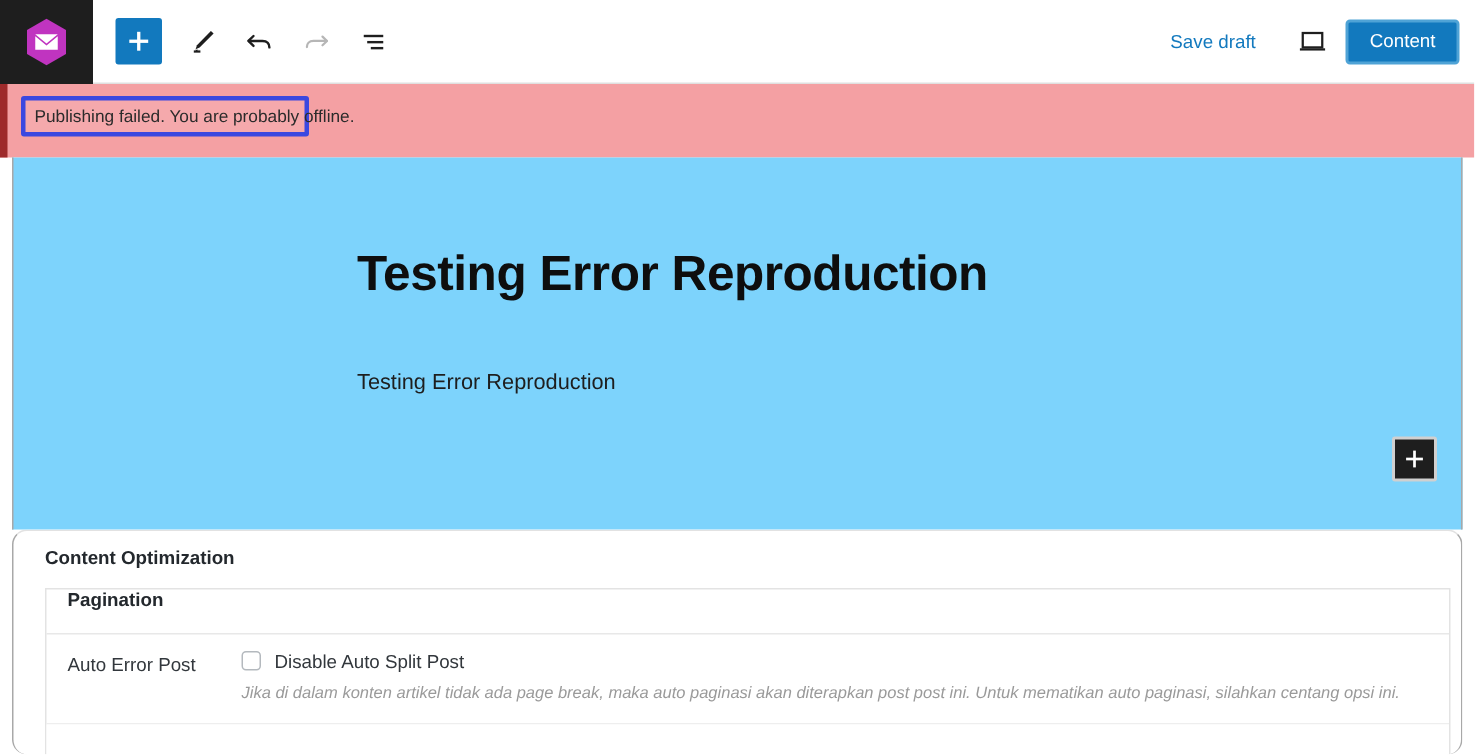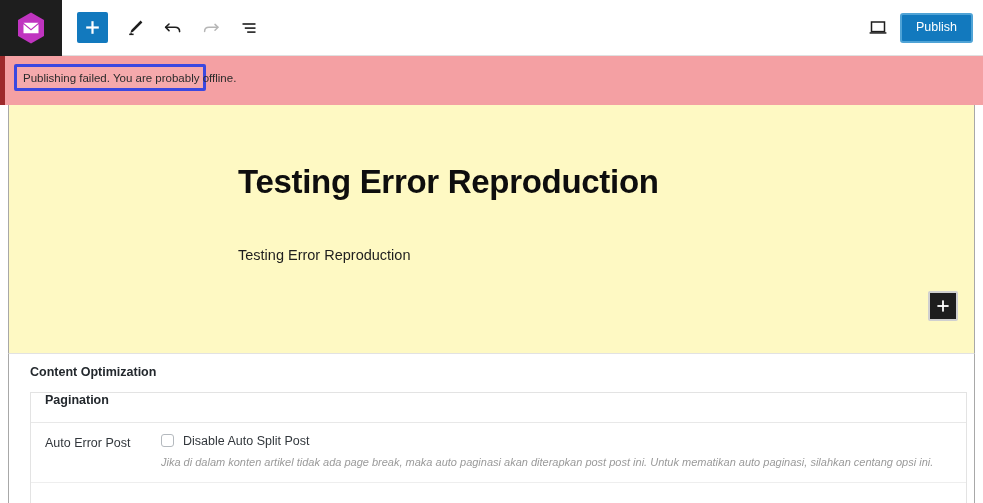--- a/index.html
+++ b/index.html
@@ -115,21 +115,21 @@
     font-size: 11.5px;
     color: #2b2b2b;
     white-space: nowrap;
   }
 
   
   .canvas {
     position: absolute;
     left: 8px; top: 105px;
     width: 967px; height: 248px;
-    background: #fef9c3;
+    background: #7dd3fc;
     border-left: 1px solid #a8a8a8;
     border-right: 1px solid #a8a8a8;
     overflow: hidden;
   }
   .post-title {
     position: absolute;
     left: 229px; top: 58px;
     width: 600px;
     font-size: 33px;
     font-weight: bold;
@@ -159,20 +159,21 @@
   
   .metabox-area {
     position: absolute;
     left: 8px; top: 353px;
     width: 967px; height: 150px;
     background: #ffffff;
     border-left: 1px solid #a8a8a8;
     border-right: 1px solid #a8a8a8;
     border-top: 1px solid #e2e2e2;
     overflow: hidden;
+    border-radius: 10px;
   }
   .metabox-title {
     position: absolute;
     left: 21px; top: 11px;
     font-size: 12.5px;
     font-weight: bold;
     color: #23282d;
   }
   .opt-panel {
     position: absolute;
@@ -281,27 +282,28 @@
       <button class="tool-btn">
         <svg width="20" height="20" viewBox="0 0 20 20">
           <rect x="3.5" y="5.2" width="13" height="1.6" fill="#1e1e1e"></rect>
           <rect x="5.8" y="9.3" width="10.7" height="1.6" fill="#1e1e1e"></rect>
           <rect x="8.2" y="13.3" width="8.3" height="1.6" fill="#1e1e1e"></rect>
         </svg>
       </button>
     </div>
 
     <div class="header-right">
+      <a class="save-draft" href="#">Save draft</a>
       <button class="preview-btn">
         <svg width="22" height="20" viewBox="0 0 22 20">
           <rect x="4.5" y="4.0" width="13" height="9.6" fill="none" stroke="#1e1e1e" stroke-width="1.5"></rect>
           <rect x="2.6" y="14.2" width="16.8" height="1.5" fill="#1e1e1e"></rect>
         </svg>
       </button>
-      <button class="publish-btn">Publish</button>
+      <button class="publish-btn">Content</button>
     </div>
   </div>
 
   <div class="notice"></div>
   <div class="notice-highlight">
     <span class="notice-text">Publishing failed. You are probably offline.</span>
   </div>
 
   <div class="canvas">
     <h1 class="post-title">Testing Error Reproduction</h1>

